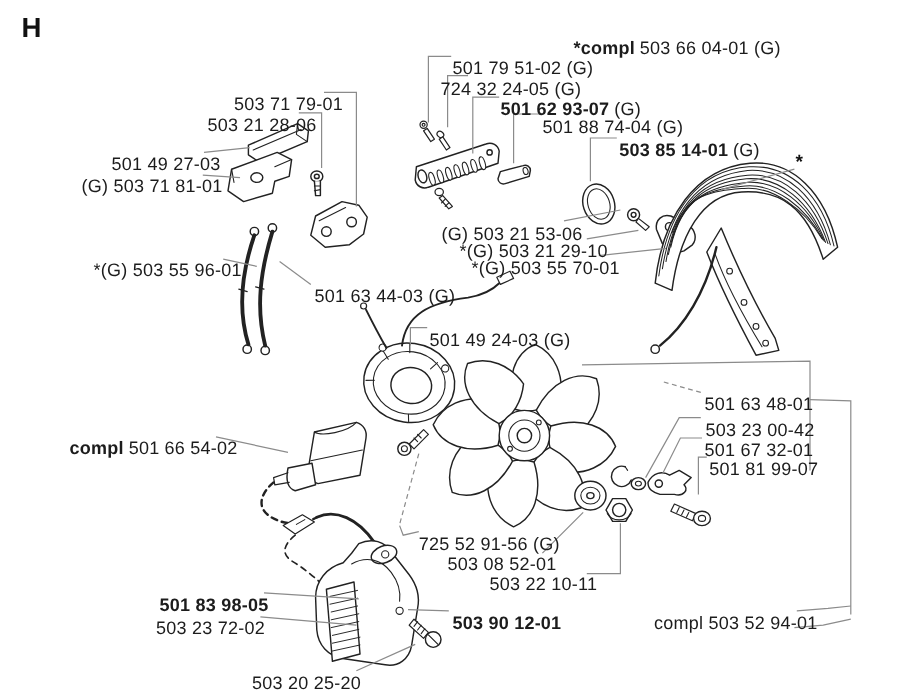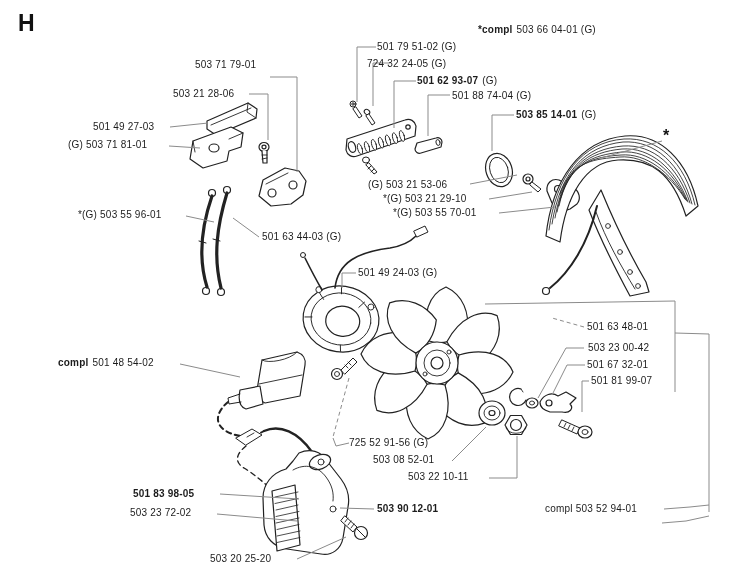--- a/index.html
+++ b/index.html
@@ -1,22 +1,22 @@
 <!DOCTYPE html>
 <html><head>
 <meta charset="utf-8">
 <style>
   html,body{margin:0;padding:0;background:#ffffff;}
   .stage{position:relative;width:750px;height:577px;background:#fff;overflow:hidden;
          font-family:"Liberation Sans", sans-serif;}
   svg.art{position:absolute;left:0;top:0;z-index:1;}
   .section-letter{position:absolute;left:18px;top:10px;font-size:23px;font-weight:bold;
                   color:#111;z-index:3;}
-  .lbl{position:absolute;font-size:10px;line-height:14px;color:#1c1c1c;
-       white-space:nowrap;letter-spacing:0.2px;z-index:6;}
+  .lbl{position:absolute;font-size:15px;line-height:14px;color:#1c1c1c;
+       white-space:nowrap;letter-spacing:0.2px;z-index:6;margin-top:11px;}
   .lbl b{font-weight:bold;margin-right:4px;}
   .lbl.bold{font-weight:bold;}
   .star{position:absolute;left:663px;top:127px;font-size:16px;font-weight:bold;color:#111;z-index:6;}
   .watermark{position:absolute;top:298px;left:50%;transform:translateX(-50%);
              font-size:34px;font-weight:bold;letter-spacing:-0.5px;white-space:nowrap;
              color:rgba(122,122,122,0.48);
              text-shadow:1px 1px 1px rgba(255,255,255,0.85), -1px -1px 1px rgba(255,255,255,0.55);
              z-index:5;}
 </style>
 </head>
@@ -344,35 +344,35 @@
 
 
   <div class="star">*</div>
 
   <div class="lbl" style="left:478px;top:23px"><b>*compl</b><span>503 66 04-01 (G)</span></div>
   <div class="lbl" style="left:377px;top:40px">501 79 51-02 (G)</div>
   <div class="lbl" style="left:367px;top:57px">724 32 24-05 (G)</div>
   <div class="lbl" style="left:417px;top:74px"><b>501 62 93-07</b><span>(G)</span></div>
   <div class="lbl" style="left:452px;top:89px">501 88 74-04 (G)</div>
   <div class="lbl" style="left:516px;top:108px"><b>503 85 14-01</b><span>(G)</span></div>
-  <div class="lbl" style="left:195px;top:58px">503 71 79-01</div>
+  <div class="lbl" style="left:195px;top:70px">503 71 79-01</div>
   <div class="lbl" style="left:173px;top:87px">503 21 28-06</div>
   <div class="lbl" style="left:93px;top:120px">501 49 27-03</div>
   <div class="lbl" style="left:68px;top:138px">(G) 503 71 81-01</div>
   <div class="lbl" style="left:368px;top:178px">(G) 503 21 53-06</div>
   <div class="lbl" style="left:383px;top:192px">*(G) 503 21 29-10</div>
   <div class="lbl" style="left:393px;top:206px">*(G) 503 55 70-01</div>
   <div class="lbl" style="left:78px;top:208px">*(G) 503 55 96-01</div>
   <div class="lbl" style="left:262px;top:230px">501 63 44-03 (G)</div>
   <div class="lbl" style="left:358px;top:266px">501 49 24-03 (G)</div>
   <div class="lbl" style="left:587px;top:320px">501 63 48-01</div>
   <div class="lbl" style="left:588px;top:341px">503 23 00-42</div>
   <div class="lbl" style="left:587px;top:358px">501 67 32-01</div>
   <div class="lbl" style="left:591px;top:374px">501 81 99-07</div>
-  <div class="lbl" style="left:58px;top:356px"><b>compl</b><span>501 48 54-02</span></div>
+  <div class="lbl" style="left:58px;top:356px"><b>compl</b><span>501 66 54-02</span></div>
   <div class="lbl" style="left:349px;top:436px">725 52 91-56 (G)</div>
   <div class="lbl" style="left:373px;top:453px">503 08 52-01</div>
   <div class="lbl" style="left:408px;top:470px">503 22 10-11</div>
   <div class="lbl bold" style="left:133px;top:487px">501 83 98-05</div>
   <div class="lbl" style="left:130px;top:506px">503 23 72-02</div>
   <div class="lbl bold" style="left:377px;top:502px">503 90 12-01</div>
   <div class="lbl" style="left:545px;top:502px">compl 503 52 94-01</div>
   <div class="lbl" style="left:210px;top:552px">503 20 25-20</div>
 
 </div>

